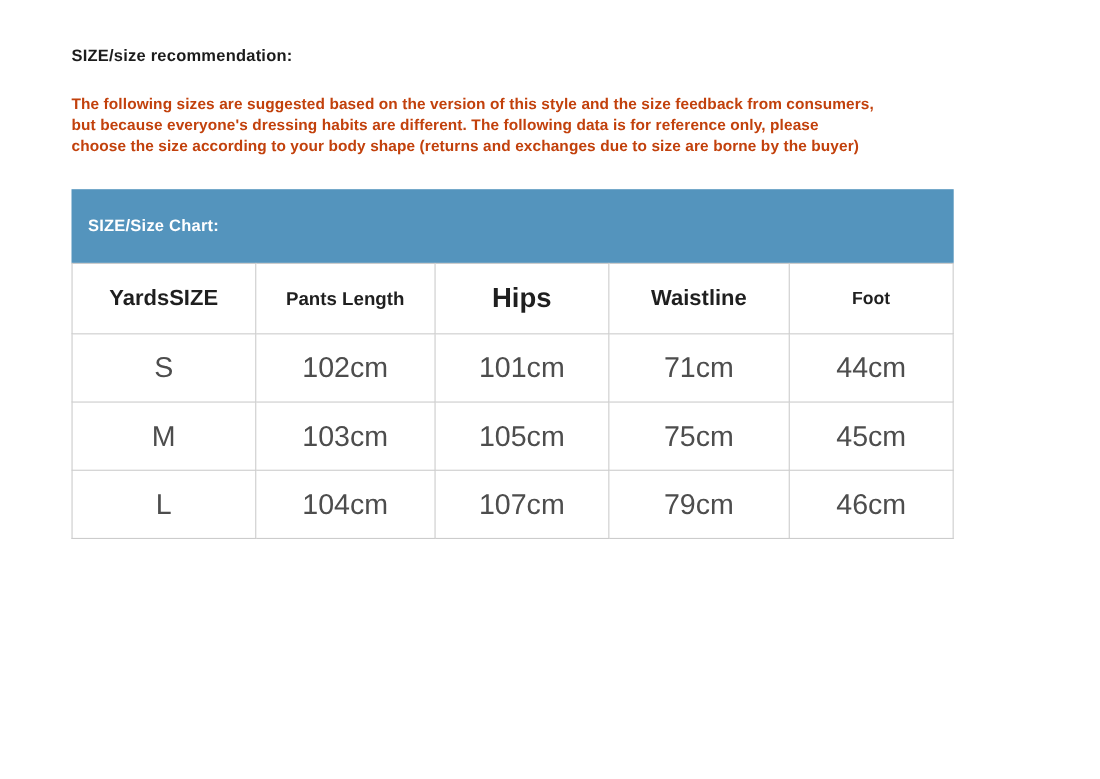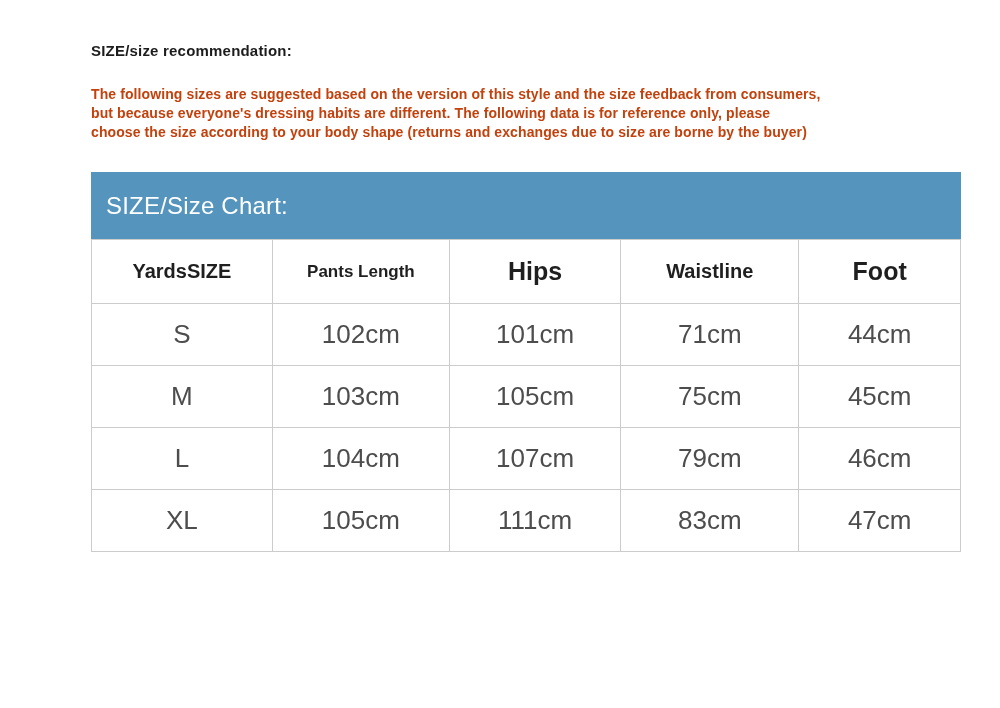--- a/index.html
+++ b/index.html
@@ -10,22 +10,22 @@
   html, body {
     background: #ffffff;
     font-family: "Liberation Sans", sans-serif;
   }
   body {
     width: 1000px;
     height: 708px;
     overflow: hidden;
   }
   .page {
-    width: 870px;
-    margin-left: 91px;
+    width: 802px;
+    margin-left: 65px;
     padding-top: 42px;
   }
   .page-title {
     font-size: 15px;
     font-weight: bold;
     color: #1c1c1c;
     letter-spacing: 0.2px;
   }
   .intro-text {
     margin-top: 26px;
@@ -39,22 +39,22 @@
   .chart-header {
     margin-top: 30px;
     height: 67px;
     background: var(--accent);
     display: flex;
     align-items: center;
     padding-left: 15px;
   }
   .chart-header span {
     color: #ffffff;
-    font-size: 24px;
-    font-weight: normal;
+    font-size: 15px;
+    font-weight: bold;
     letter-spacing: 0.2px;
   }
   table.size-chart {
     width: 100%;
     border-collapse: collapse;
     table-layout: fixed;
   }
   table.size-chart th,
   table.size-chart td {
     border: 1px solid var(--border-color);
@@ -63,21 +63,21 @@
   }
   table.size-chart th {
     height: 64px;
     font-weight: bold;
     color: #1f1f1f;
   }
   .th-0 { font-size: 20px; }
   .th-1 { font-size: 17px; }
   .th-2 { font-size: 25px; }
   .th-3 { font-size: 20px; }
-  .th-4 { font-size: 25px; }
+  .th-4 { font-size: 16px; }
   table.size-chart td {
     height: 62px;
     font-size: 26px;
     font-weight: normal;
     color: #4d4d4d;
   }
   col.c0 { width: 20.8%; }
   col.c1 { width: 20.4%; }
   col.c2 { width: 19.7%; }
   col.c3 { width: 20.5%; }
@@ -130,23 +130,16 @@
           <td>75cm</td>
           <td>45cm</td>
         </tr>
         <tr>
           <td>L</td>
           <td>104cm</td>
           <td>107cm</td>
           <td>79cm</td>
           <td>46cm</td>
         </tr>
-        <tr>
-          <td>XL</td>
-          <td>105cm</td>
-          <td>111cm</td>
-          <td>83cm</td>
-          <td>47cm</td>
-        </tr>
       </tbody>
   </table>
 
 </div>
 
 </body></html>

